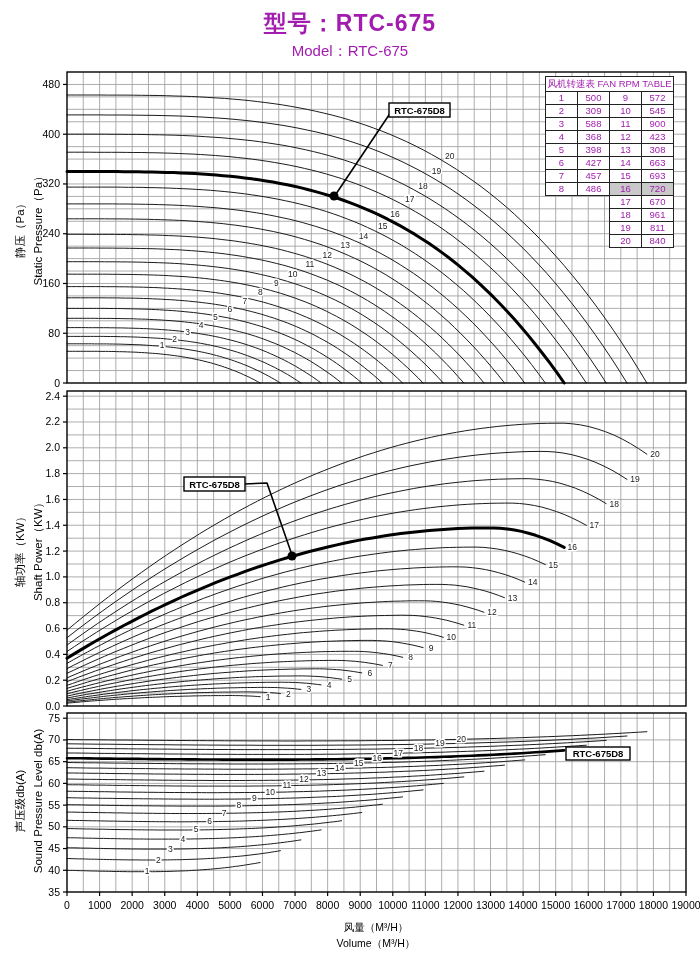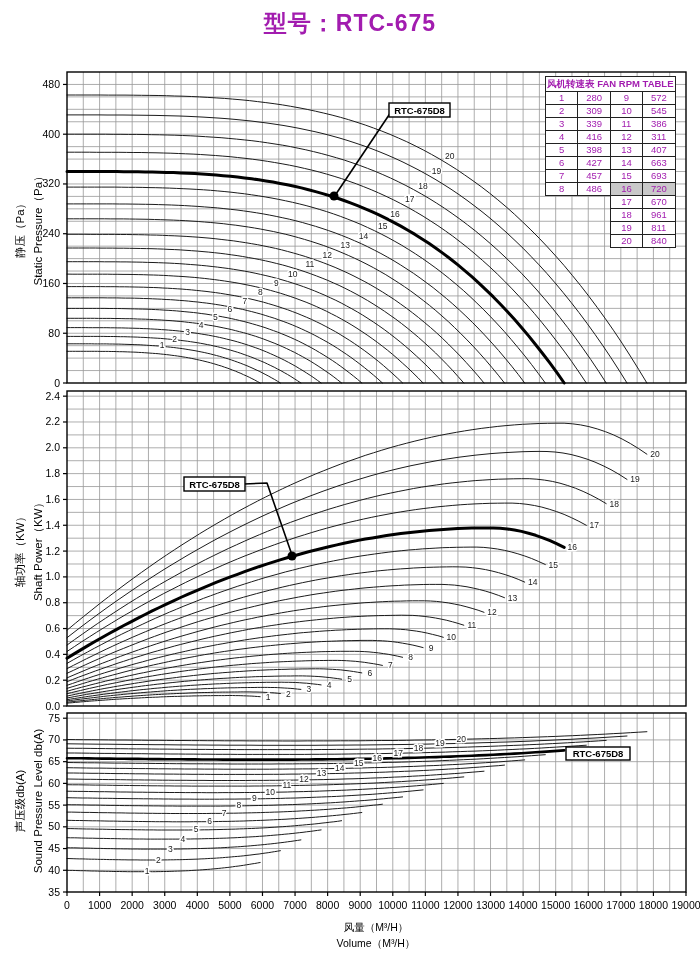--- a/index.html
+++ b/index.html
@@ -5,32 +5,33 @@
   html,body{margin:0;padding:0;background:#fff;}
   #page{position:relative;width:700px;height:960px;background:#fff;overflow:hidden;
         font-family:"Liberation Sans","DejaVu Sans",sans-serif;color:#a21caf;}
   #title-cn{position:absolute;top:8px;left:0;width:700px;text-align:center;
             font-size:23px;font-weight:bold;letter-spacing:1px;}
   #title-en{position:absolute;top:42px;left:0;width:700px;text-align:center;font-size:15px;}
   #chart-svg{position:absolute;left:0;top:0;}
   
   #fan-table{position:absolute;left:545px;top:76px;border-collapse:collapse;
              font-size:9.5px;line-height:1;}
-  #fan-table th{border:1px solid #222;background:#fff;font-weight:bold;
+  #fan-table th{border:1px solid #222;background:#fff;font-weight:normal;
                 padding:2px 1px;white-space:nowrap;text-align:center;}
   #fan-table td{border:1px solid #222;background:#fff;text-align:center;
                 width:31px;height:12px;padding:0;}
   #fan-table td.empty{border:none;background:transparent;}
   #fan-table td.hl{background:#c9c9c9;}
 </style>
 </head>
 <body>
 
 <div id="page">
   <div id="title-cn">型号：RTC-675</div>
+  <div id="title-en">Model：RTC-675</div>
 
   <svg id="chart-svg" width="700" height="960" viewBox="0 0 700 960">
     <g id="g-charts">
         <g>
           <g>
             <line x1="83.28947368421052" y1="72" x2="83.28947368421052" y2="383" stroke="#989898" stroke-width="0.8"></line>
             <line x1="99.57894736842105" y1="72" x2="99.57894736842105" y2="383" stroke="#989898" stroke-width="0.8"></line>
             <line x1="115.86842105263159" y1="72" x2="115.86842105263159" y2="383" stroke="#989898" stroke-width="0.8"></line>
             <line x1="132.1578947368421" y1="72" x2="132.1578947368421" y2="383" stroke="#989898" stroke-width="0.8"></line>
             <line x1="148.44736842105263" y1="72" x2="148.44736842105263" y2="383" stroke="#989898" stroke-width="0.8"></line>
@@ -476,47 +477,47 @@
     <text x="376" y="947" text-anchor="middle" font-size="10.5">Volume（M³/H）</text>
   </svg>
 
   <table id="fan-table">
     <tbody id="fan-table-body">
         <tr>
           <th colspan="4">风机转速表 FAN RPM TABLE</th>
         </tr>
         <tr>
           <td>1</td>
-          <td>280</td>
+          <td>500</td>
           <td>9</td>
           <td>572</td>
         </tr>
         <tr>
           <td>2</td>
           <td>309</td>
           <td>10</td>
           <td>545</td>
         </tr>
         <tr>
           <td>3</td>
-          <td>339</td>
+          <td>588</td>
           <td>11</td>
-          <td>386</td>
+          <td>900</td>
         </tr>
         <tr>
           <td>4</td>
-          <td>416</td>
+          <td>368</td>
           <td>12</td>
-          <td>311</td>
+          <td>423</td>
         </tr>
         <tr>
           <td>5</td>
           <td>398</td>
           <td>13</td>
-          <td>407</td>
+          <td>308</td>
         </tr>
         <tr>
           <td>6</td>
           <td>427</td>
           <td>14</td>
           <td>663</td>
         </tr>
         <tr>
           <td>7</td>
           <td>457</td>

